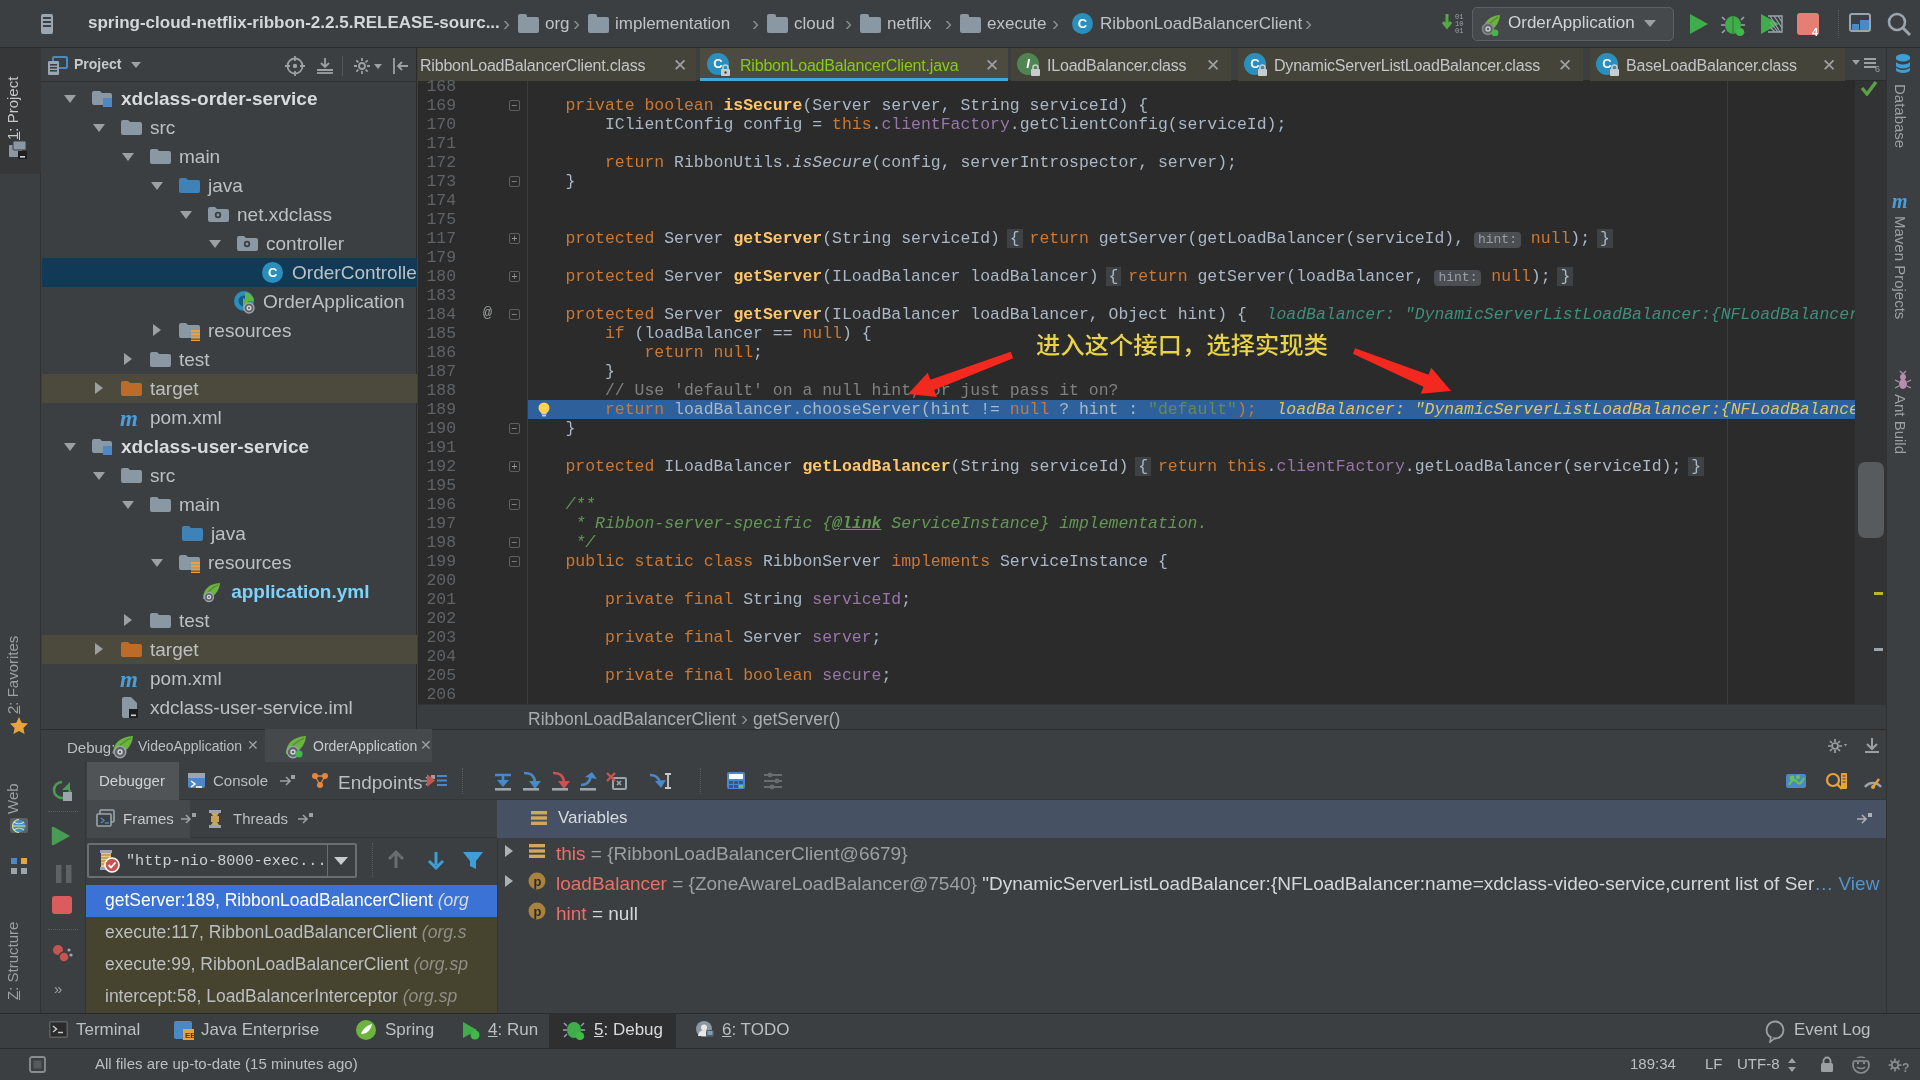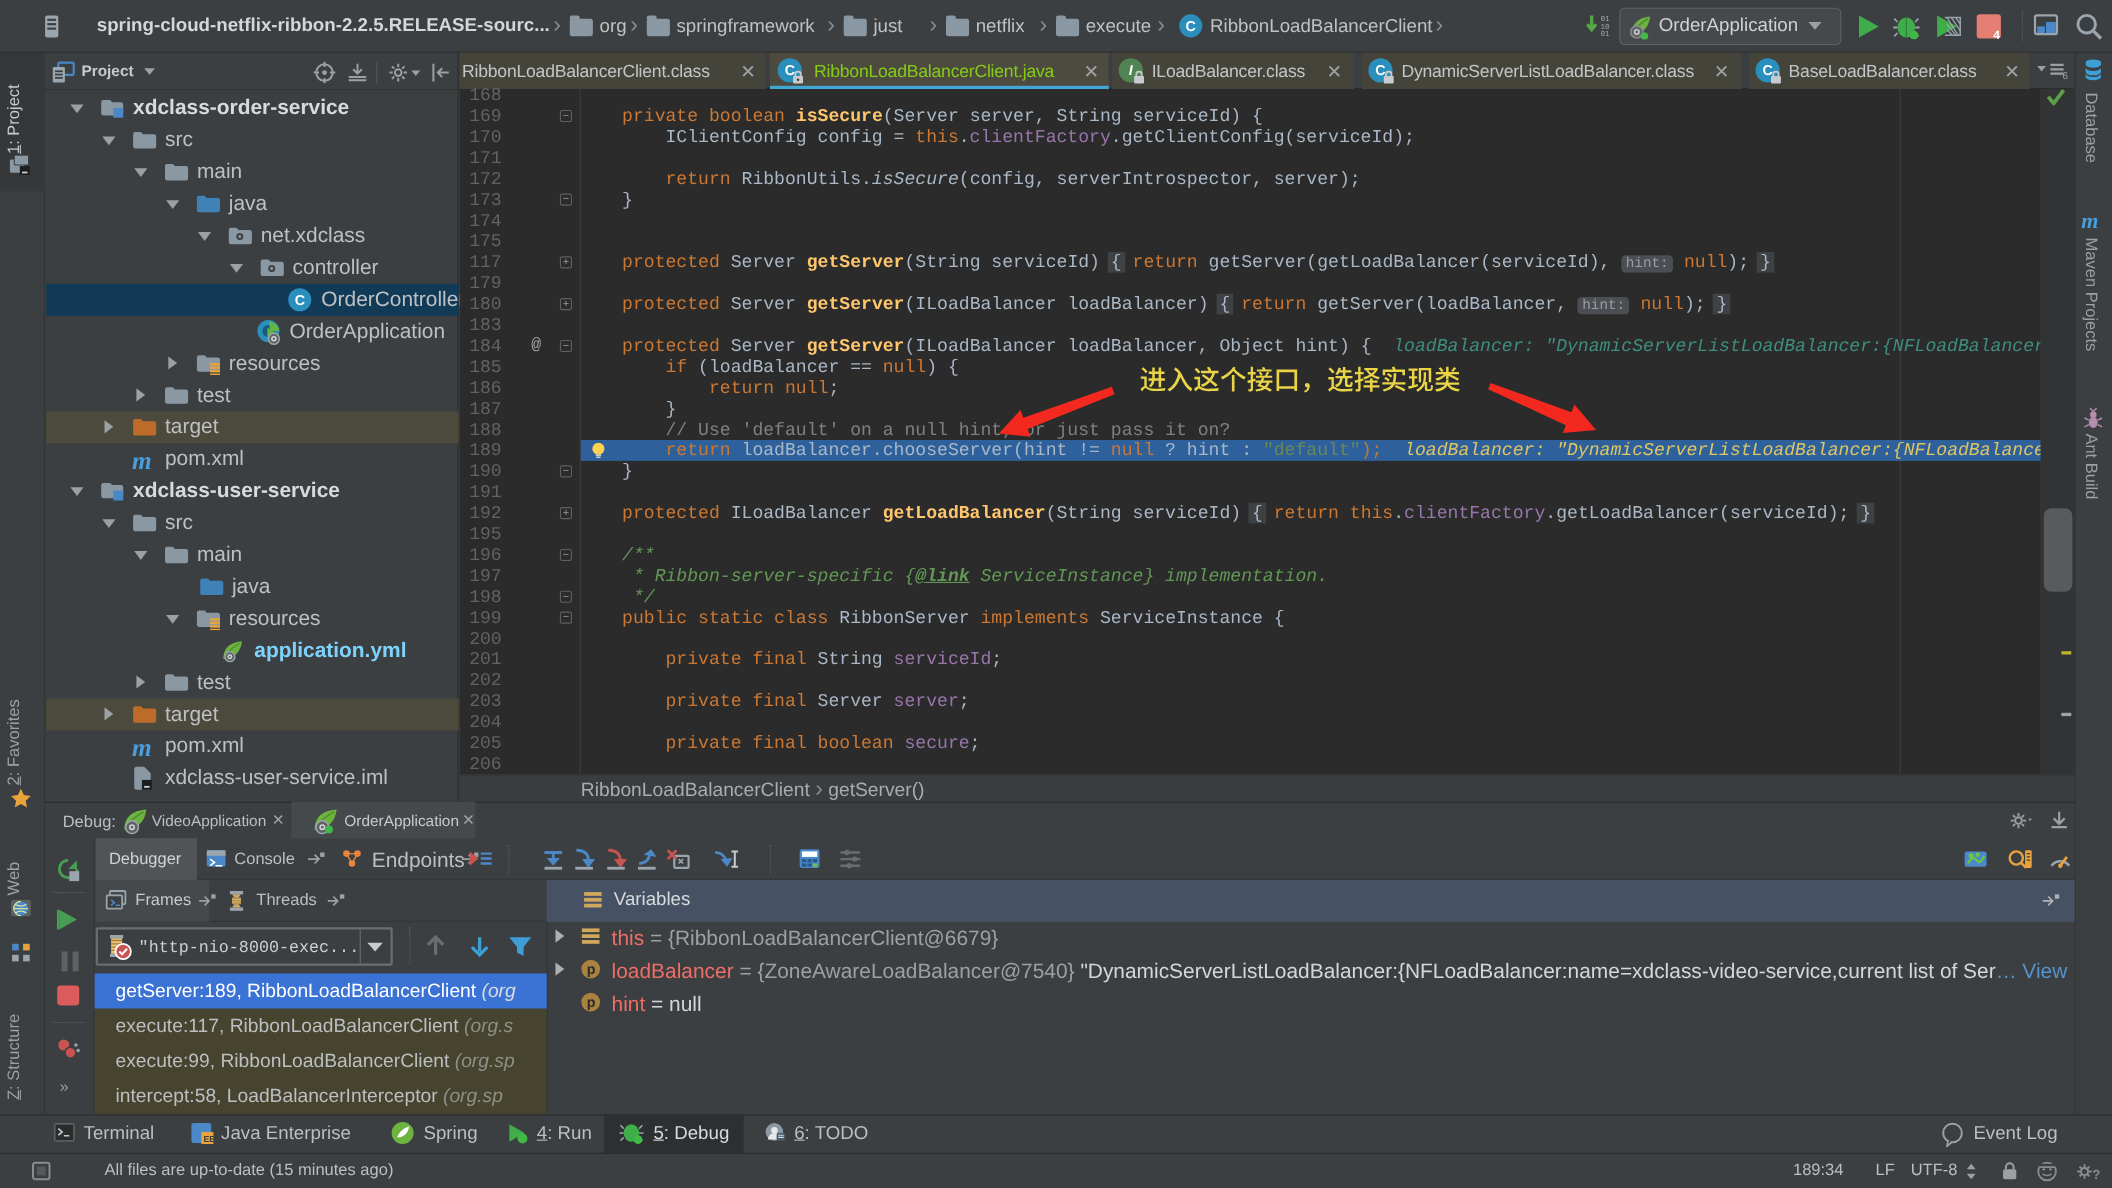--- a/index.html
+++ b/index.html
@@ -34,24 +34,24 @@
       <rect x="5" y="4" width="8" height="2" fill="#3c3f41"></rect>
       <rect x="5" y="8" width="8" height="2" fill="#3c3f41"></rect>
       <rect x="5" y="12" width="8" height="2" fill="#3c3f41"></rect>
     </svg>
 <div class="abs" style="left:88px;top:13px;font-size:17px;font-weight:bold;color:#d4d7d9;white-space:nowrap;">spring-cloud-netflix-ribbon-2.2.5.RELEASE-sourc...</div>
 <div class="abs chev" style="left:503px;top:11px;">›</div>
     <div class="folder" style="left:518px;top:17px;"></div>
     <div class="abs" style="left:545px;top:14px;font-size:17px;color:#bfc2c5;">org</div>
 <div class="abs chev" style="left:573px;top:11px;">›</div>
     <div class="folder" style="left:588px;top:17px;"></div>
-    <div class="abs" style="left:615px;top:14px;font-size:17px;color:#bfc2c5;">springframework</div>
+    <div class="abs" style="left:615px;top:14px;font-size:17px;color:#bfc2c5;">implementation</div>
 <div class="abs chev" style="left:752px;top:11px;">›</div>
     <div class="folder" style="left:767px;top:17px;"></div>
-    <div class="abs" style="left:794px;top:14px;font-size:17px;color:#bfc2c5;">just</div>
+    <div class="abs" style="left:794px;top:14px;font-size:17px;color:#bfc2c5;">cloud</div>
 <div class="abs chev" style="left:845px;top:11px;">›</div>
     <div class="folder" style="left:860px;top:17px;"></div>
     <div class="abs" style="left:887px;top:14px;font-size:17px;color:#bfc2c5;">netflix</div>
 <div class="abs chev" style="left:945px;top:11px;">›</div>
     <div class="folder" style="left:960px;top:17px;"></div>
     <div class="abs" style="left:987px;top:14px;font-size:17px;color:#bfc2c5;">execute</div>
 <div class="abs chev" style="left:1052px;top:11px;">›</div>
 <div class="cicon" style="left:1072px;top:13px;background:#2a8fbd;">C</div>
 <div class="abs" style="left:1100px;top:14px;font-size:17px;color:#bfc2c5;">RibbonLoadBalancerClient</div>
 <div class="abs chev" style="left:1305px;top:11px;">›</div>
@@ -446,21 +446,21 @@
 <svg class="abs" style="left:1894px;top:370px;" width="18" height="20">
       <ellipse cx="9" cy="14" rx="4" ry="5" fill="#b48ead"></ellipse>
       <circle cx="9" cy="7" r="3" fill="#b48ead"></circle>
       <path d="M9 4 L6 1 M9 4 L12 1 M5 12 l-4-2 M5 16 l-4 2 M13 12 l4-2 M13 16 l4 2" stroke="#b48ead" stroke-width="1.3" fill="none"></path>
     </svg>
 <div class="abs" style="left:1892px;top:394px;width:24px;height:80px;">
       <div style="writing-mode:vertical-lr;font-size:15px;color:#9da0a2;">Ant Build</div>
     </div>
 <div class="abs" style="left:41px;top:729px;width:1845px;height:284px;background:#3c3f41;border-top:1px solid #2b2b2b;"></div>
 <div class="abs" style="left:41px;top:729px;font-size:15px;color:#bcbfc1;">
-      <span style="position:absolute;left:16px;top:10px;">Debug:</span>
+      <span style="position:absolute;left:26px;top:10px;">Debug:</span>
     </div>
 <svg class="abs" style="left:110px;top:733px;" width="26" height="26">
       <path d="M3 21 C3 10 10 4 23 3 C22 14 15 20 6 21 Z" fill="#6db33f"></path>
       <path d="M4 20 C9 12 14 8 21 5" stroke="#4e8a2f" stroke-width="1.3" fill="none"></path>
       <circle cx="10" cy="19" r="5.8" fill="#5f6264" stroke="#9aa5ad" stroke-width="1.4"></circle>
       <circle cx="10" cy="19" r="2" fill="none" stroke="#d5d8da" stroke-width="1.4"></circle>
     </svg>
 <div class="abs" style="left:138px;top:738px;font-size:14px;color:#bcbfc1;">VideoApplication</div>
 <div class="abs x" style="left:247px;top:737px;font-size:14px;">✕</div>
 <div class="abs" style="left:265px;top:729px;width:167px;height:33px;background:#46494b;"></div>

